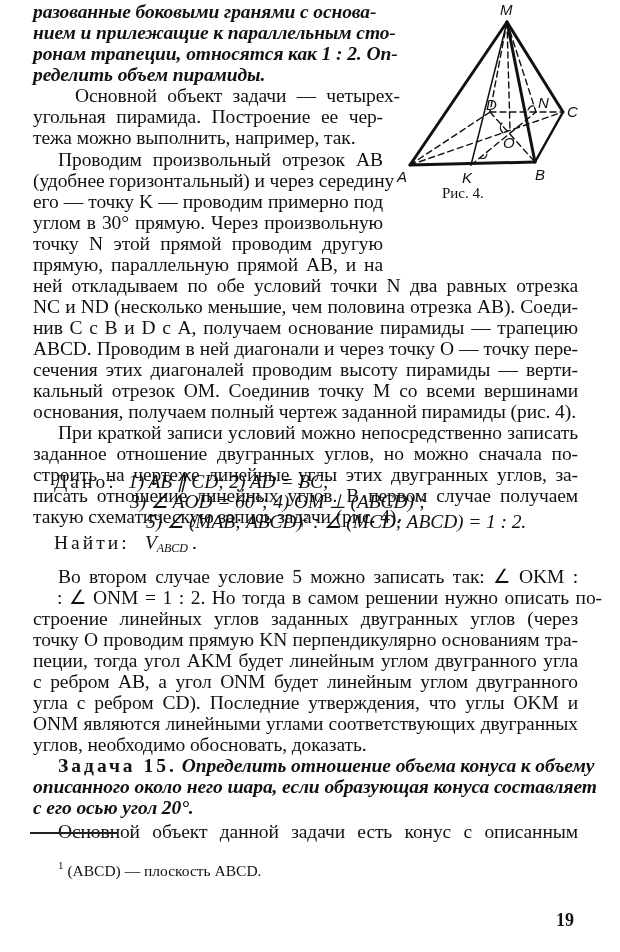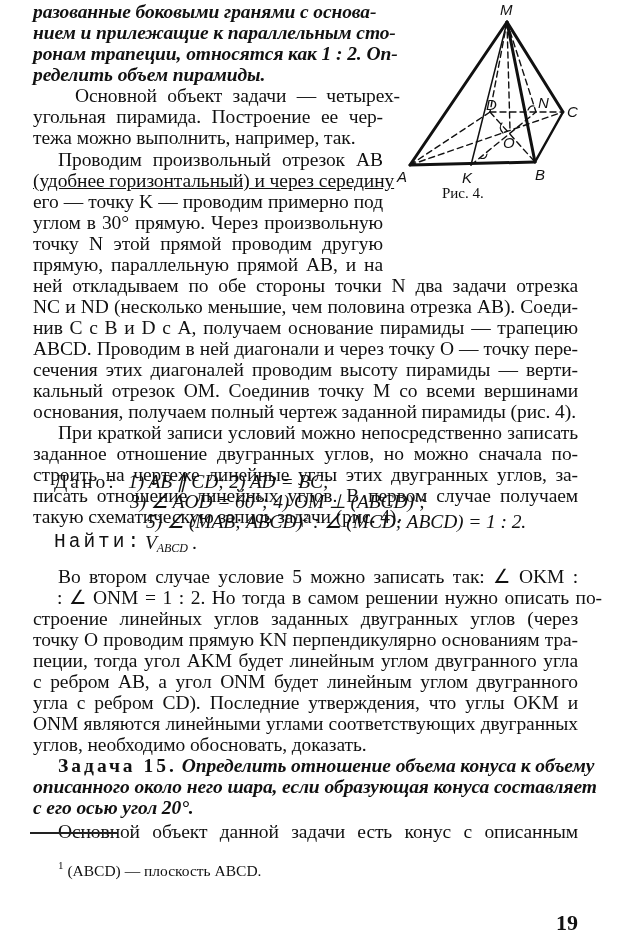--- a/index.html
+++ b/index.html
@@ -12,21 +12,21 @@
   .bold-it { font-style: italic; font-weight: bold; }
   .sp { letter-spacing: 3px; }
   .just { text-align: justify; text-align-last: justify; }
   .math { font-style: italic; }
   sup { font-size: 11px; vertical-align: 7px; line-height: 0; }
   sub { font-size: 12px; vertical-align: -3px; line-height: 0; font-style: italic; }
   .fig { position: absolute; left: 395px; top: 0px; width: 205px; height: 210px; }
   .caption { position: absolute; left: 442px; top: 185px; font-size: 15px; }
   .rule { position: absolute; left: 30px; top: 832px; width: 87px; height: 2px; background: #222; }
   .fn { position: absolute; white-space: nowrap; font-size: 15.5px; line-height: 18px; }
-  .pagenum { position: absolute; left: 556px; top: 910px; font-size: 22px; font-weight: bold; }
+  .pagenum { position: absolute; left: 556px; top: 910px; font-size: 18px; font-weight: bold; }
 </style>
 </head>
 <body>
 
 <div class="page">
 
   <svg class="fig" viewBox="395 0 205 210" width="205" height="210">
     <g stroke="#111" fill="none" stroke-linecap="round">
 
       <line x1="507" y1="22" x2="410" y2="165" stroke-width="3"></line>
@@ -67,26 +67,26 @@
   <div class="line bold-it" style="left:33px; top:0px; width:350px;">разованные боковыми гранями с основа-</div>
   <div class="line bold-it" style="left:33px; top:21px; width:350px;">нием и прилежащие к параллельным сто-</div>
   <div class="line bold-it" style="left:33px; top:42px; width:350px;">ронам трапеции, относятся как 1 : 2. Оп-</div>
   <div class="line bold-it" style="left:33px; top:63px;">ределить объем пирамиды.</div>
 
   <div class="line just" style="left:75px; top:84px; width:325px;">Основной объект задачи — четырех-</div>
   <div class="line just" style="left:33px; top:105px; width:350px;">угольная пирамида. Построение ее чер-</div>
   <div class="line" style="left:33px; top:126px;">тежа можно выполнить, например, так.</div>
 
   <div class="line just" style="left:58px; top:148px; width:325px;">Проводим произвольный отрезок AB</div>
-  <div class="line just" style="left:33px; top:169px; width:350px;text-decoration:underline;">(удобнее горизонтальный) и через середину</div>
+  <div class="line just" style="left:33px; top:169px; width:350px;">(удобнее горизонтальный) и через середину</div>
   <div class="line just" style="left:33px; top:190px; width:350px;">его — точку K — проводим примерно под</div>
   <div class="line just" style="left:33px; top:211px; width:350px;">углом в 30° прямую. Через произвольную</div>
   <div class="line just" style="left:33px; top:232px; width:350px;">точку N этой прямой проводим другую</div>
   <div class="line just" style="left:33px; top:253px; width:350px;">прямую, параллельную прямой AB, и на</div>
-  <div class="line just" style="left:33px; top:274px; width:545px;">ней откладываем по обе стороны точки N два задачи отрезка</div>
+  <div class="line just" style="left:33px; top:274px; width:545px;">ней откладываем по обе условий точки N два равных отрезка</div>
   <div class="line just" style="left:33px; top:295px; width:545px;">NC и ND (несколько меньшие, чем половина отрезка AB). Соеди-</div>
   <div class="line just" style="left:33px; top:316px; width:545px;">нив C с B и D с A, получаем основание пирамиды — трапецию</div>
   <div class="line just" style="left:33px; top:337px; width:545px;">ABCD. Проводим в ней диагонали и через точку O — точку пере-</div>
   <div class="line just" style="left:33px; top:358px; width:545px;">сечения этих диагоналей проводим высоту пирамиды — верти-</div>
   <div class="line just" style="left:33px; top:379px; width:545px;">кальный отрезок OM. Соединив точку M со всеми вершинами</div>
   <div class="line" style="left:33px; top:400px;">основания, получаем полный чертеж заданной пирамиды (рис. 4).</div>
 
   <div class="line just" style="left:58px; top:421px; width:520px;">При краткой записи условий можно непосредственно записать</div>
   <div class="line just" style="left:33px; top:442px; width:545px;">заданное отношение двугранных углов, но можно сначала по-</div>
   <div class="line just" style="left:33px; top:463px; width:545px;">строить на чертеже линейные углы этих двугранных углов, за-</div>
@@ -94,21 +94,21 @@
   <div class="line" style="left:33px; top:505px;">такую схематическую запись задачи (рис. 4).</div>
 
   <div class="line sp" style="left:54px; top:468px; top:470px;">Дано:</div>
   <div class="line math" style="left:128px; top:470px;">1) AB ∥ CD; 2) AD = BC;</div>
   <div class="line math" style="left:130px; top:490px;">
     <span>3) ∠ AOD = 60°; 4) OM ⊥ (ABCD)</span><sup>1</sup><span>;</span>
   </div>
   <div class="line math" style="left:130px; top:510px;margin-left:16px;">
     <span>5) ∠ (MAB;   ABCD)</span><sup>2</sup><span> : ∠ (MCD;   ABCD) = 1 : 2.</span>
   </div>
-  <div class="line sp" style="left:54px; top:531px;font-family:Liberation Mono, monospace;">Найти:</div>
+  <div class="line sp" style="left:54px; top:531px;">Найти:</div>
   <div class="line math" style="left:145px; top:531px;">
     <span>V</span><sub>ABCD</sub><span> .</span>
   </div>
 
   <div class="line just" style="left:58px; top:565px; width:520px;">Во втором случае условие 5 можно записать так: ∠ OKM :</div>
   <div class="line just" style="left:33px; top:586px; width:545px;margin-left:24px;">: ∠ ONM = 1 : 2. Но тогда в самом решении нужно описать по-</div>
   <div class="line just" style="left:33px; top:607px; width:545px;">строение линейных углов заданных двугранных углов (через</div>
   <div class="line just" style="left:33px; top:628px; width:545px;">точку O проводим прямую KN перпендикулярно основаниям тра-</div>
   <div class="line just" style="left:33px; top:649px; width:545px;">пеции, тогда угол AKM будет линейным углом двугранного угла</div>
   <div class="line just" style="left:33px; top:670px; width:545px;">с ребром AB, а угол ONM будет линейным углом двугранного</div>

